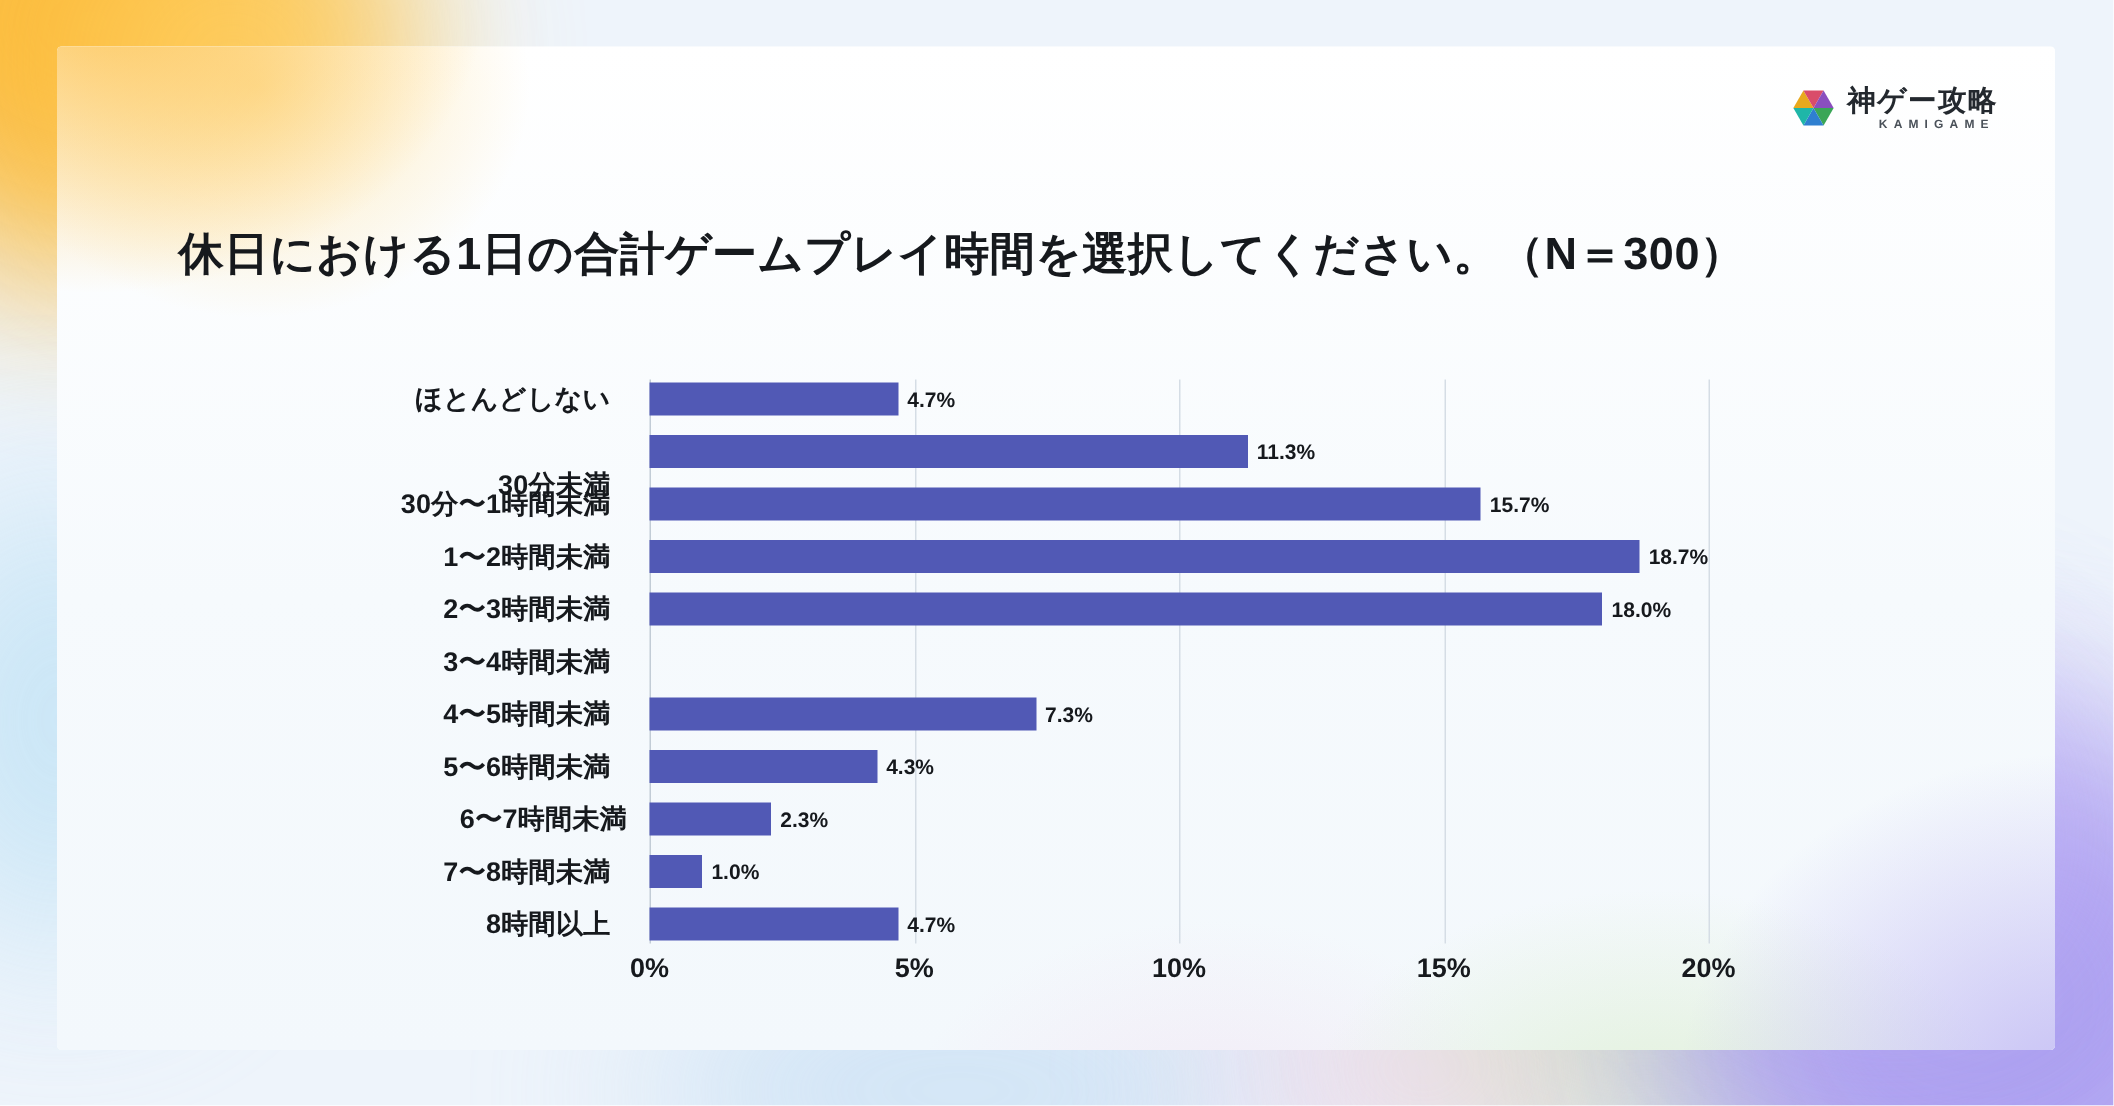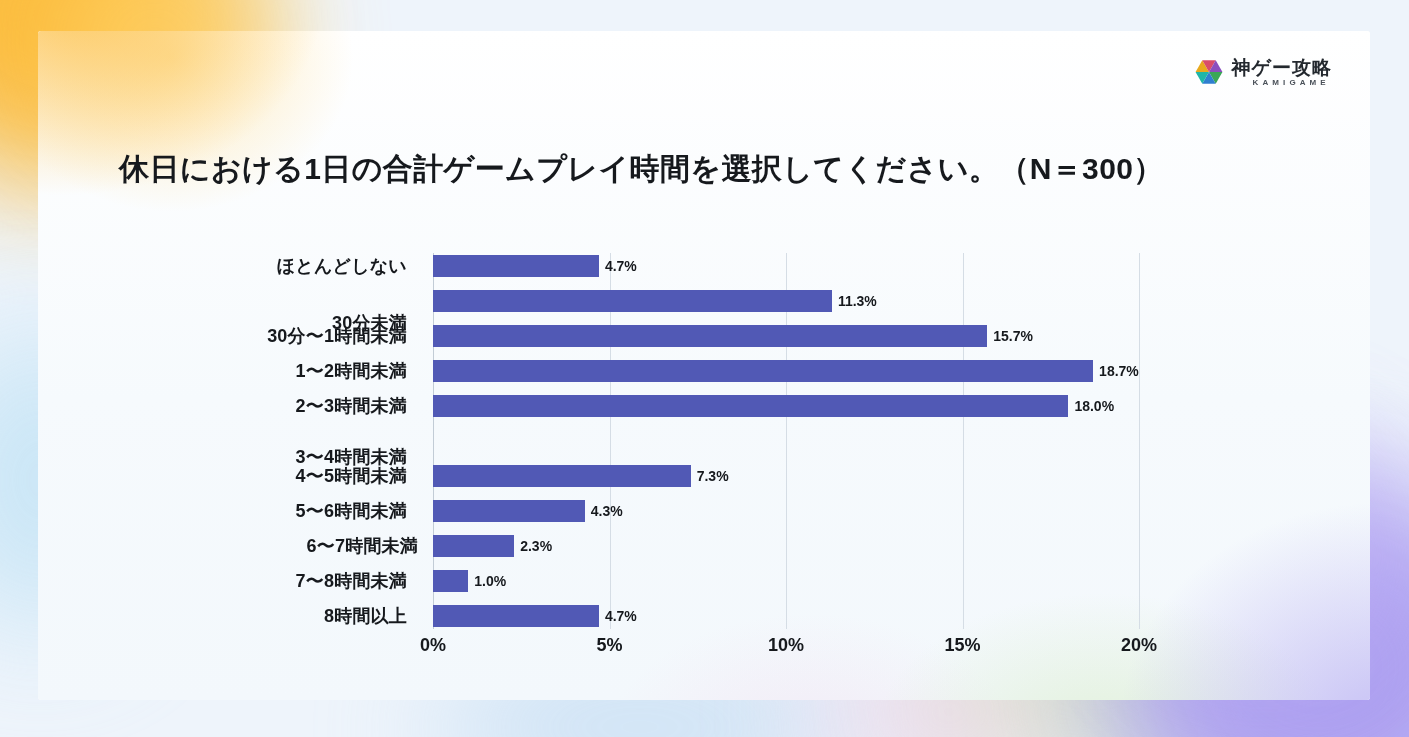--- a/index.html
+++ b/index.html
@@ -158,21 +158,21 @@
 
       <div id="title">休日における1日の合計ゲームプレイ時間を選択してください。（N＝300）</div>
 
       <div id="chart">
         <div id="cat-labels">
             <div class="cat-label" style="top: 34px; right: 16px;">ほとんどしない</div>
             <div class="cat-label" style="top: 55px; right: 16px; margin-top: 36px;">30分未満</div>
             <div class="cat-label" style="top: 104px; right: 16px;">30分〜1時間未満</div>
             <div class="cat-label" style="top: 139px; right: 16px;">1〜2時間未満</div>
             <div class="cat-label" style="top: 174px; right: 16px;">2〜3時間未満</div>
-            <div class="cat-label" style="top: 209px; right: 16px; margin-top: 16px;">3〜4時間未満</div>
+            <div class="cat-label" style="top: 209px; right: 16px;">3〜4時間未満</div>
             <div class="cat-label" style="top: 244px; right: 16px;">4〜5時間未満</div>
             <div class="cat-label" style="top: 279px; right: 16px;">5〜6時間未満</div>
             <div class="cat-label" style="top: 314px; right: 5px;">6〜7時間未満</div>
             <div class="cat-label" style="top: 349px; right: 16px;">7〜8時間未満</div>
             <div class="cat-label" style="top: 384px; right: 16px;">8時間以上</div>
           </div>
         <div id="plot">
             <div class="gridline axis" style="left: 0px;"></div>
             <div class="tick" style="left: 0px;">0%</div>
             <div class="gridline" style="left: 176.5px;"></div>

